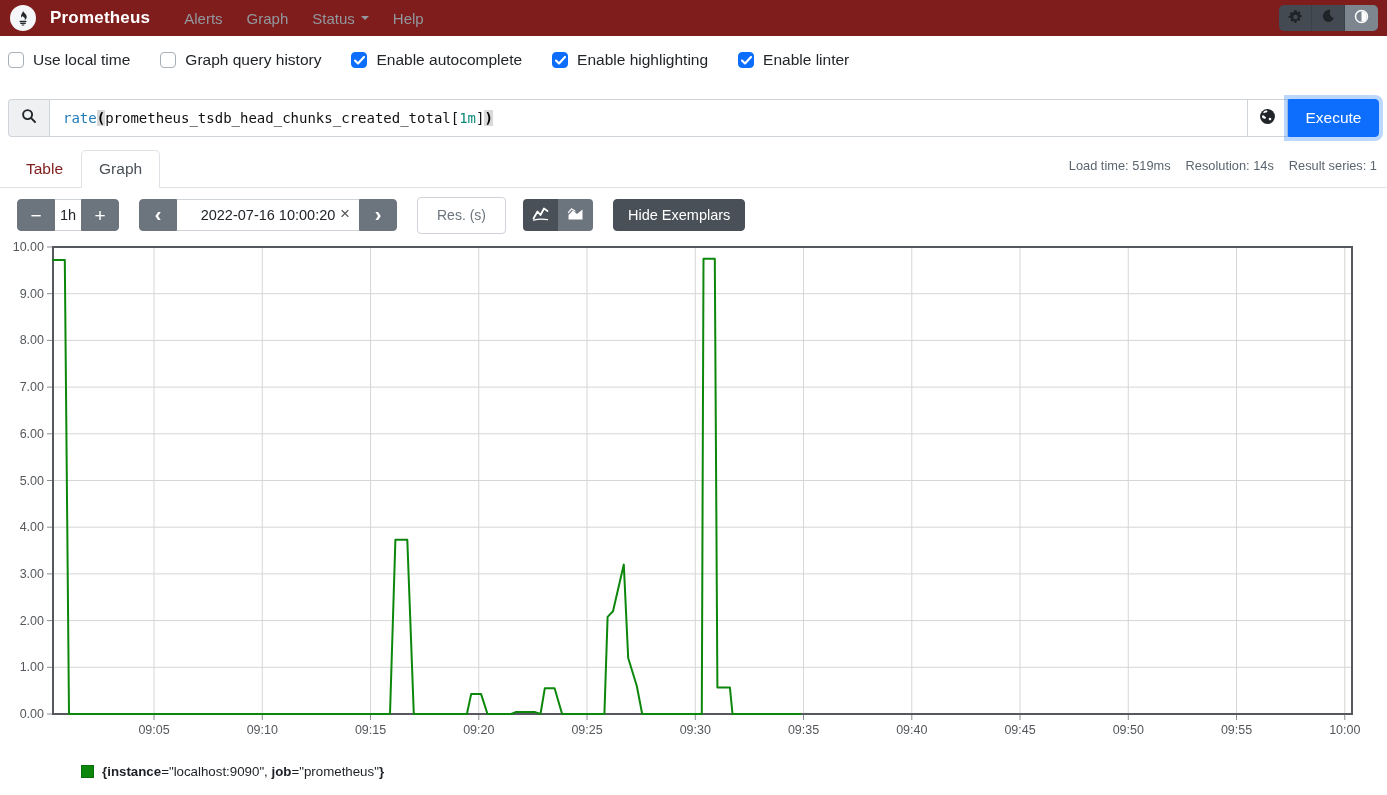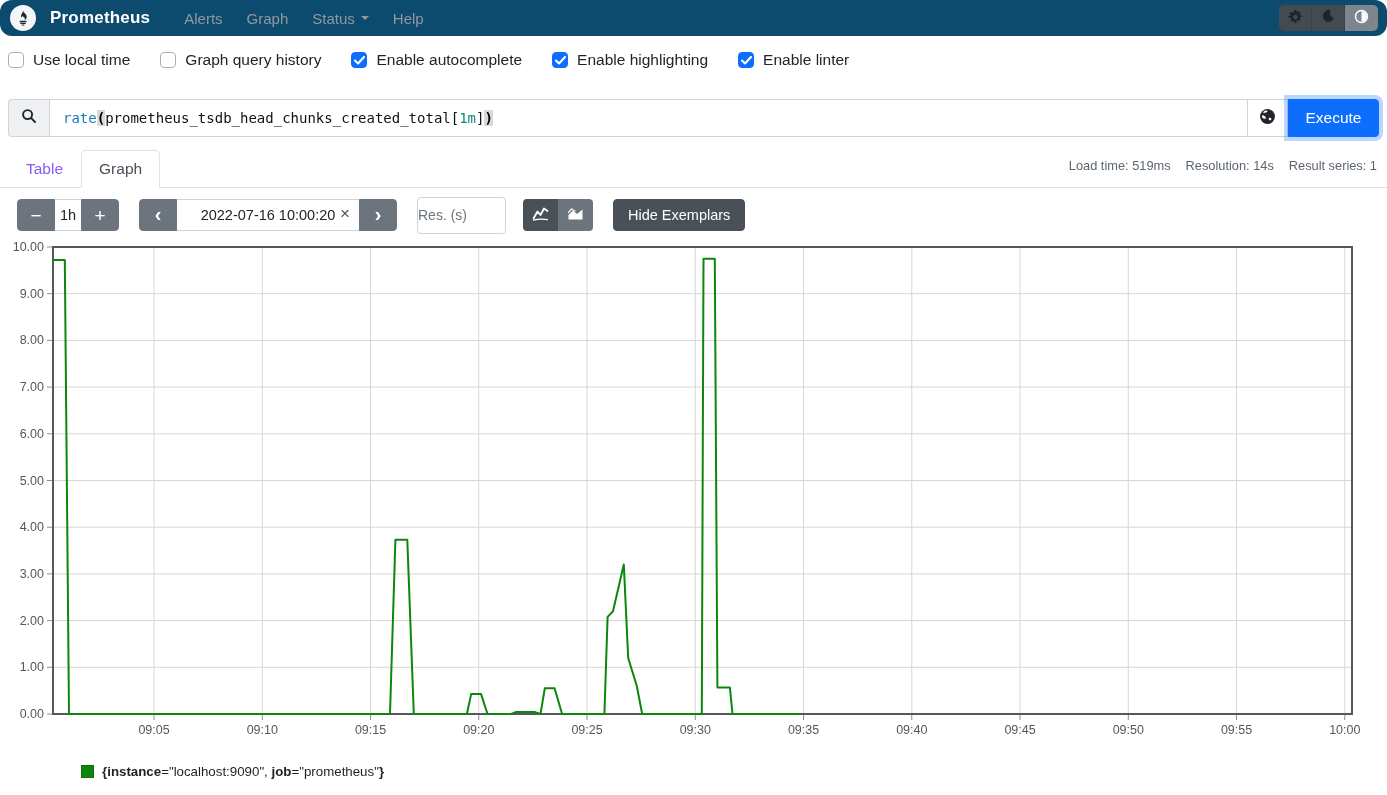--- a/index.html
+++ b/index.html
@@ -1,22 +1,22 @@
 <!DOCTYPE html>
 <html><head>
 <meta charset="utf-8">
 <style>
   * { margin:0; padding:0; box-sizing:border-box; }
   html,body { background:#fff; }
   body { font-family:"Liberation Sans", sans-serif; color:#212529; }
   .page { position:relative; width:1387px; height:795px; overflow:hidden; background:#fff; }
 
   
-  .navbar { position:absolute; top:0; left:0; right:0; height:36px; background:#0c4a6e;
-            display:flex; align-items:center; padding:0 8px;border-radius:12px; }
+  .navbar { position:absolute; top:0; left:0; right:0; height:36px; background:#7f1d1d;
+            display:flex; align-items:center; padding:0 8px; }
   .brand { display:flex; align-items:center; gap:14px; margin-left:2px; cursor:pointer; }
   .brand-logo { width:26px; height:26px; border-radius:50%; background:#f5f6f7;
                 display:flex; align-items:center; justify-content:center; }
   .brand-title { color:#fff; font-size:17px; font-weight:700; letter-spacing:.2px; }
   .nav-links { display:flex; align-items:center; margin-left:22px; gap:0;justify-content:space-between; }
   .nav-link { color:#92989e; font-size:15px; padding:8px 12px; cursor:pointer; display:flex; align-items:center; gap:6px;}
   .caret-down { width:0; height:0; border-left:4px solid transparent; border-right:4px solid transparent;
                 border-top:4px solid #92989e; display:inline-block; }
   .theme-group { position:absolute; right:9px; top:5px; height:26px; display:flex;
                  background:#434a52; border-radius:5px; overflow:hidden; }
@@ -48,41 +48,41 @@
                  display:flex; align-items:center; justify-content:center; cursor:pointer; }
   .exec-btn { width:91px; background:#0d6efd; color:#fff; font-size:15.5px; border:1px solid #0d6efd;
               border-radius:0 4px 4px 0; cursor:pointer; font-family:inherit;
               box-shadow:0 0 0 4px rgba(13,110,253,.28); position:relative; z-index:2; }
 
   
   .tabsrow { position:absolute; top:150px; left:0; right:0; height:38px; border-bottom:1px solid #dee2e6; }
   .tabs { position:absolute; left:8px; bottom:-1px; display:flex; }
   .tab { font-size:15.5px; padding:9px 17px; cursor:pointer; border:1px solid transparent;
          border-radius:5px 5px 0 0; }
-  .tab-inactive { color:#8b5cf6; }
+  .tab-inactive { color:#7f1d1d; }
   .tab-active { color:#495057; background:#fff; border-color:#dee2e6; border-bottom-color:#fff; }
   .stats { position:absolute; right:10px; top:8px; display:flex; gap:15px;
            font-size:12.8px; color:#5b6570; }
 
   
   .ctrls { position:absolute; top:199px; left:17px; height:32px; display:flex; align-items:center; }
   .grp { display:flex; height:32px; }
   .gbtn { background:#6c757d; color:#fff; border:1px solid #6c757d; width:38px;
           display:flex; align-items:center; justify-content:center; cursor:pointer;
           font-size:19px; line-height:1; user-select:none; }
   .gbtn.left { border-radius:4px 0 0 4px; }
   .gbtn.right { border-radius:0 4px 4px 0; }
   .ginput { border:1px solid #ced4da; border-left:none; border-right:none; background:#fff;
             text-align:center; font-size:14.5px; color:#212529; font-family:inherit; outline:none; }
   .range-input { width:26px; }
   .time-input { width:182px; }
   .time-wrap { position:relative; display:flex;border-radius:11px; }
   .clear-x { position:absolute; right:9px; top:5px; font-size:17px; color:#555; cursor:pointer; line-height:1.2; }
   .chev { font-size:20px; font-weight:700; padding-bottom:3px; }
-  .res-input { border:1px solid #ced4da; border-radius:4px; width:89px; height:37px; text-align:left;
+  .res-input { border:1px solid #ced4da; border-radius:4px; width:89px; height:37px; text-align:center;
                font-size:14px; font-family:inherit; color:#212529; outline:none; }
   .res-input::placeholder { color:#6c757d; }
   .toggle-grp { display:flex; height:32px; border-radius:4px; overflow:hidden; }
   .tg-seg { width:35px; display:flex; align-items:center; justify-content:center; cursor:pointer; }
   .tg-active { background:#495057; }
   .tg-idle { background:#6c757d; }
   .dark-btn { height:32px; background:#495057; border:1px solid #495057; color:#fff; border-radius:4px;
               font-size:14.5px; padding:0 14px; cursor:pointer; font-family:inherit; }
   .sp20 { width:20px; } .sp17 { width:17px; }
 

